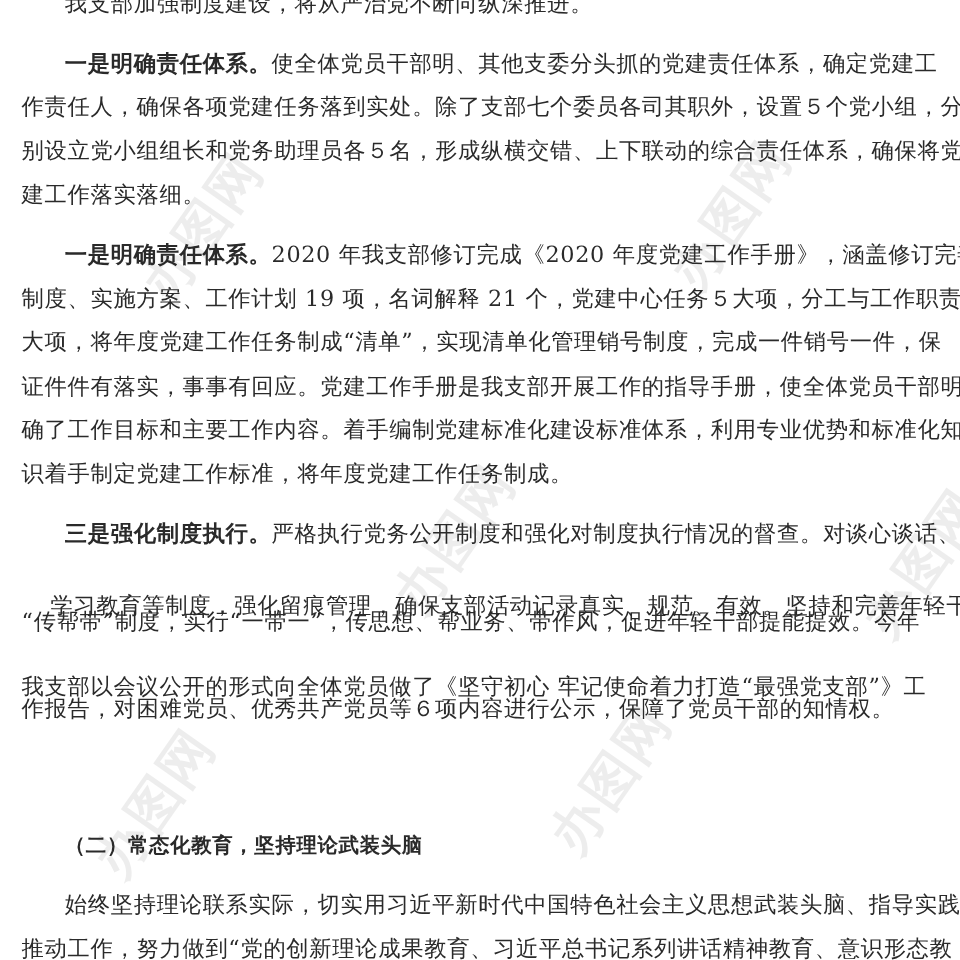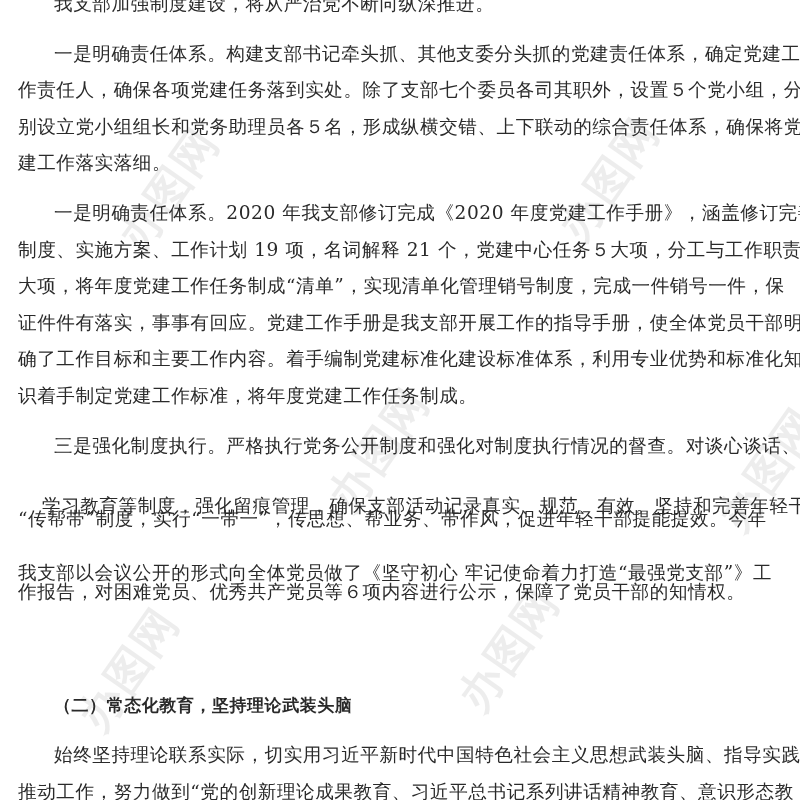--- a/index.html
+++ b/index.html
@@ -9,21 +9,21 @@
       font-family: "DejaVu Serif", "Liberation Serif", serif;
       color: #2a2a2a;
     }
     .page { position: absolute; left: 18px; top: 0; width: 770px; }
     .line {
       position: absolute; left: 0; width: 770px;
       font-size: 18.6px; line-height: 24px; white-space: nowrap;
       letter-spacing: 0.55px; text-align: justify;
     }
     .indent { left: 36px; width: 734px; }
-    .lead { font-weight: normal; }
+    .lead { font-weight: bold; }
     .heading { font-weight: bold; font-size: 17px; }
     .wm {
       position: absolute; color: rgba(0,0,0,0.07);
       font-family: "DejaVu Sans", "Liberation Sans", sans-serif;
       font-size: 44px; font-weight: bold; transform: rotate(-55deg);
       white-space: nowrap; pointer-events: none; letter-spacing: 2px;
     }
   </style>
 </head>
 <body>
@@ -33,21 +33,21 @@
     <div class="wm" style="left: 540px; top: 150px;">办图网</div>
     <div class="wm" style="left: 310px; top: 420px;">办图网</div>
     <div class="wm" style="left: 700px; top: 440px;">办图网</div>
     <div class="wm" style="left: 60px; top: 640px;">办图网</div>
     <div class="wm" style="left: 440px; top: 620px;">办图网</div>
   </div>
 
 <div class="page">
   <div id="body-lines">
       <div class="line indent" style="top: -8px;"><span>我支部加强制度建设，将从严治党不断向纵深推进。</span></div>
-      <div class="line indent" style="top: 42px;"><span class="lead">一是明确责任体系。</span><span>构建支部书记牵头抓、其他支委分头抓的党建责任体系，确定党建工</span></div>
+      <div class="line indent" style="top: 42px;"><span class="lead">一是明确责任体系。</span><span>使全体党员干部明、其他支委分头抓的党建责任体系，确定党建工</span></div>
       <div class="line" style="top: 78px;"><span>作责任人，确保各项党建任务落到实处。除了支部七个委员各司其职外，设置５个党小组，分</span></div>
       <div class="line" style="top: 115px;"><span>别设立党小组组长和党务助理员各５名，形成纵横交错、上下联动的综合责任体系，确保将党</span></div>
       <div class="line" style="top: 151px;"><span>建工作落实落细。</span></div>
       <div class="line indent" style="top: 201px;"><span class="lead">一是明确责任体系。</span><span>2020 年我支部修订完成《2020 年度党建工作手册》，涵盖修订完善</span></div>
       <div class="line" style="top: 238px;"><span>制度、实施方案、工作计划 19 项，名词解释 21 个，党建中心任务５大项，分工与工作职责３</span></div>
       <div class="line" style="top: 274px;"><span>大项，将年度党建工作任务制成“清单”，实现清单化管理销号制度，完成一件销号一件，保</span></div>
       <div class="line" style="top: 311px;"><span>证件件有落实，事事有回应。党建工作手册是我支部开展工作的指导手册，使全体党员干部明</span></div>
       <div class="line" style="top: 347px;"><span>确了工作目标和主要工作内容。着手编制党建标准化建设标准体系，利用专业优势和标准化知</span></div>
       <div class="line" style="top: 384px;"><span>识着手制定党建工作标准，将年度党建工作任务制成。</span></div>
       <div class="line indent" style="top: 434px;"><span class="lead">三是强化制度执行。</span><span>严格执行党务公开制度和强化对制度执行情况的督查。对谈心谈话、</span></div>

